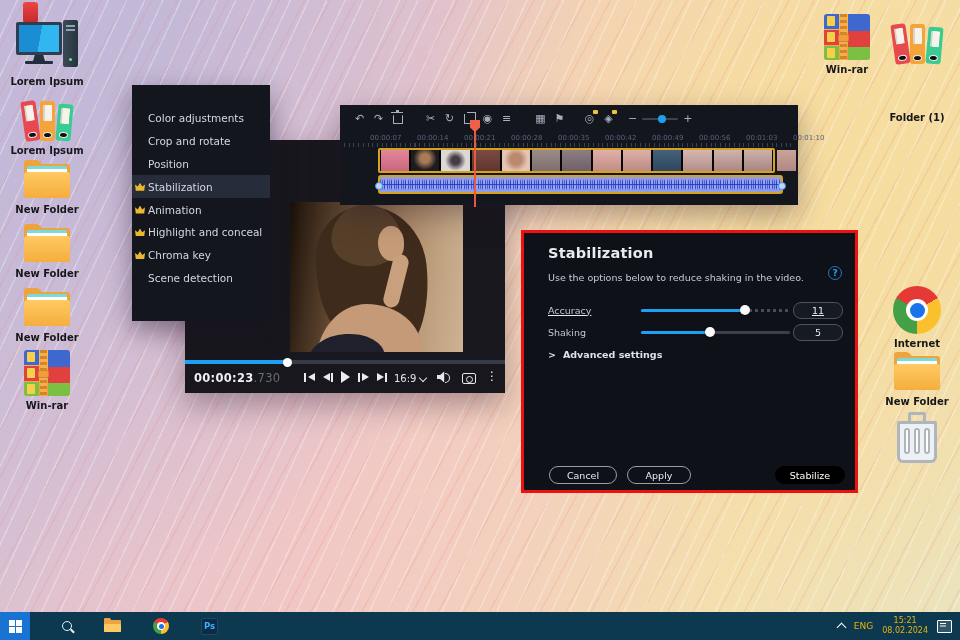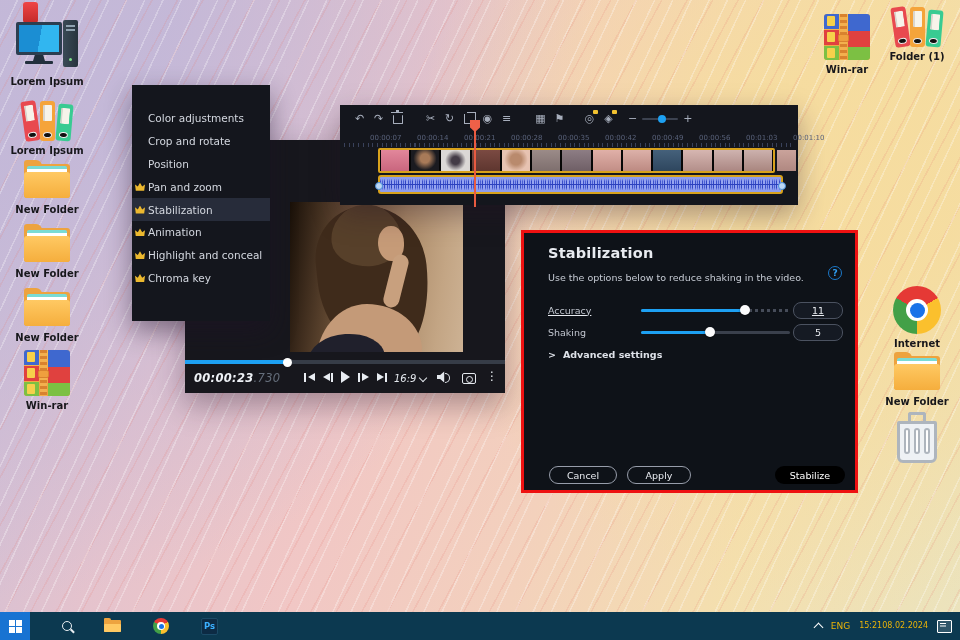--- a/index.html
+++ b/index.html
@@ -59,21 +59,21 @@
   .ic-trash{position:relative;width:44px;height:52px;}
   .t-handle{position:absolute;left:13px;top:0;width:18px;height:10px;border:3px solid #aeb5bd;border-bottom:none;border-radius:3px 3px 0 0;box-sizing:border-box;}
   .t-body{position:absolute;left:2px;top:9px;width:40px;height:42px;background:#eef1f4;border:3px solid #aeb5bd;border-radius:2px 2px 6px 6px;box-sizing:border-box;display:flex;justify-content:center;gap:4px;padding-top:4px;}
   .t-slat{width:6px;height:26px;background:#fff;border:2.5px solid #aeb5bd;border-radius:3px;box-sizing:border-box;}
   
   .ctx-menu{left:132px;top:85px;width:138px;height:236px;background:#14161d;z-index:30;box-shadow:0 10px 24px rgba(30,18,40,.45);padding-top:22px;box-sizing:border-box;}
   .mi{height:22.8px;display:flex;align-items:center;padding-left:16px;position:relative;font-size:10.5px;color:#d3d7df;cursor:default;}
   .mi.sel{background:#272c3a;}
   .crown{position:absolute;left:3px;top:50%;margin-top:-4px;width:10px;height:8px;background:#ecb82f;clip-path:polygon(8% 100%,0 22%,28% 48%,50% 0,72% 48%,100% 22%,92% 100%);}
   
-  .win-preview{left:185px;top:140px;width:320px;height:253px;background:#17171d;z-index:10;box-shadow:0 12px 28px rgba(40,20,40,.35);font-style:italic;}
+  .win-preview{left:185px;top:140px;width:320px;height:253px;background:#17171d;z-index:10;box-shadow:0 12px 28px rgba(40,20,40,.35);}
   .photo{position:absolute;left:105px;top:62px;width:173px;height:150px;overflow:hidden;background:linear-gradient(97deg,#191008 0%,#3e2c1d 14%,#7a5c40 38%,#ab8a68 62%,#c3a584 85%,#cdb294 100%);}
   .photo .hair{position:absolute;left:28px;top:4px;width:110px;height:152px;background:#3f2b1b;border-radius:46% 54% 40% 60%/36% 44% 60% 56%;transform:rotate(-6deg);}
   .photo .hair::before{content:"";position:absolute;left:18px;top:-2px;width:70px;height:62px;background:#57402a;border-radius:50% 50% 45% 55%/55% 60% 40% 45%;}
   .photo .face{position:absolute;left:88px;top:24px;width:26px;height:35px;background:#c69b78;border-radius:50% 50% 45% 55%;}
   .photo .arm{position:absolute;left:98px;top:52px;width:16px;height:54px;background:#c8a07e;border-radius:8px;transform:rotate(14deg);}
   .photo .body-skin{position:absolute;left:26px;bottom:-18px;width:106px;height:66px;background:#c49a78;border-radius:48% 52% 0 0/90% 70% 0 0;}
   .photo .dress{position:absolute;left:18px;bottom:-6px;width:76px;height:24px;background:#20202c;border-radius:50% 50% 0 0/100% 100% 0 0;transform:rotate(-4deg);}
   .seek{position:absolute;left:0;top:220px;width:100%;height:4px;background:#363c47;}
   .seek-fill{position:absolute;left:0;top:0;bottom:0;width:32%;background:#1da0f2;}
   .seek-knob{position:absolute;left:calc(32% - 4px);top:-2.5px;width:9px;height:9px;border-radius:50%;background:#fff;}
@@ -170,21 +170,21 @@
   .mtb-folder{width:17px;height:12px;background:#eda33f;border-radius:1px;position:relative;display:inline-block;}
   .mtb-folder::before{content:"";position:absolute;top:-2px;left:0;width:7px;height:3px;background:#eda33f;border-radius:1px 2px 0 0;}
   .mtb-folder::after{content:"";position:absolute;left:0;right:0;bottom:0;height:8px;background:#ffc963;border-radius:1px;}
   .mchrome{width:16px;height:16px;border-radius:50%;background:conic-gradient(from 60deg,#fbc02d 0 120deg,#43a047 0 240deg,#e53935 0 360deg);position:relative;display:inline-block;}
   .mchrome::before{content:"";position:absolute;left:4px;top:4px;width:8px;height:8px;background:#fff;border-radius:50%;}
   .mchrome::after{content:"";position:absolute;left:5.5px;top:5.5px;width:5px;height:5px;background:#1a73e8;border-radius:50%;}
   .tb-ps{width:17px;height:17px;background:#0d2b44;border:1px solid #1b4a66;border-radius:2px;color:#3bb0ff;font-size:8.5px;font-weight:700;display:flex;align-items:center;justify-content:center;box-sizing:border-box;}
   .tb-right{position:absolute;right:8px;top:0;height:28px;display:flex;align-items:center;gap:9px;color:#eab308;}
   .chev-up{width:6px;height:6px;border-left:1.6px solid #fff;border-top:1.6px solid #fff;transform:rotate(45deg);margin-top:3px;}
   .tb-lang{font-size:9px;}
-  .clock{display:flex;flex-direction:row;align-items:center;font-size:8px;line-height:1.3;}
+  .clock{display:flex;flex-direction:column;align-items:center;font-size:8px;line-height:1.3;}
   .notif{width:13px;height:11px;border:1.2px solid #fff;border-radius:1px;position:relative;background:rgba(255,255,255,.15);}
   .notif::after{content:"";position:absolute;left:2px;top:2.5px;width:6px;height:1.2px;background:#fff;box-shadow:0 2.5px 0 #fff;}
 </style>
 </head>
 <body>
 
 <div id="root">
 
   <div class="abs corner-icon"></div>
 
@@ -251,21 +251,21 @@
         <i class="wr-l2"></i>
         <i class="wr-l3"></i>
         <i class="wr-r1"></i>
         <i class="wr-r2"></i>
         <i class="wr-r3"></i>
         <i class="wr-zip"></i>
         <i class="wr-pull"></i>
       </div>
     <div class="dlabel">Win-rar</div>
   </div>
-  <div class="dicon" style="left:878px;top:3px;">
+  <div class="dicon" style="left:878px;top:20px;gap:44px;">
     <div class="ic-binders">
         <i class="bndr b1"></i>
         <i class="bndr b2"></i>
         <i class="bndr b3"></i>
       </div>
     <div class="dlabel">Folder (1)</div>
   </div>
 
   <div class="dicon" style="left:878px;top:286px;">
     <div class="ic-chrome"></div>
@@ -391,39 +391,38 @@
   <div class="abs ctx-menu">
     <div class="mi">
         <span>Color adjustments</span>
       </div>
     <div class="mi">
         <span>Crop and rotate</span>
       </div>
     <div class="mi">
         <span>Position</span>
       </div>
-    <div class="mi">
-        <i class="crown"></i>
-        <span>Pan and zoom</span>
-      </div>
     <div class="mi sel">
         <i class="crown"></i>
         <span>Stabilization</span>
       </div>
     <div class="mi">
         <i class="crown"></i>
         <span>Animation</span>
       </div>
     <div class="mi">
         <i class="crown"></i>
         <span>Highlight and conceal</span>
       </div>
     <div class="mi">
         <i class="crown"></i>
         <span>Chroma key</span>
+      </div>
+    <div class="mi">
+        <span>Scene detection</span>
       </div>
   </div>
 
   <div class="abs dialog">
     <div class="dlg-title">Stabilization</div>
     <div class="dlg-desc">Use the options below to reduce shaking in the video.</div>
     <div class="dlg-help">?</div>
     <div class="srow r1">
       <span class="slabel">Accuracy</span>
       <div class="strack dotted">

